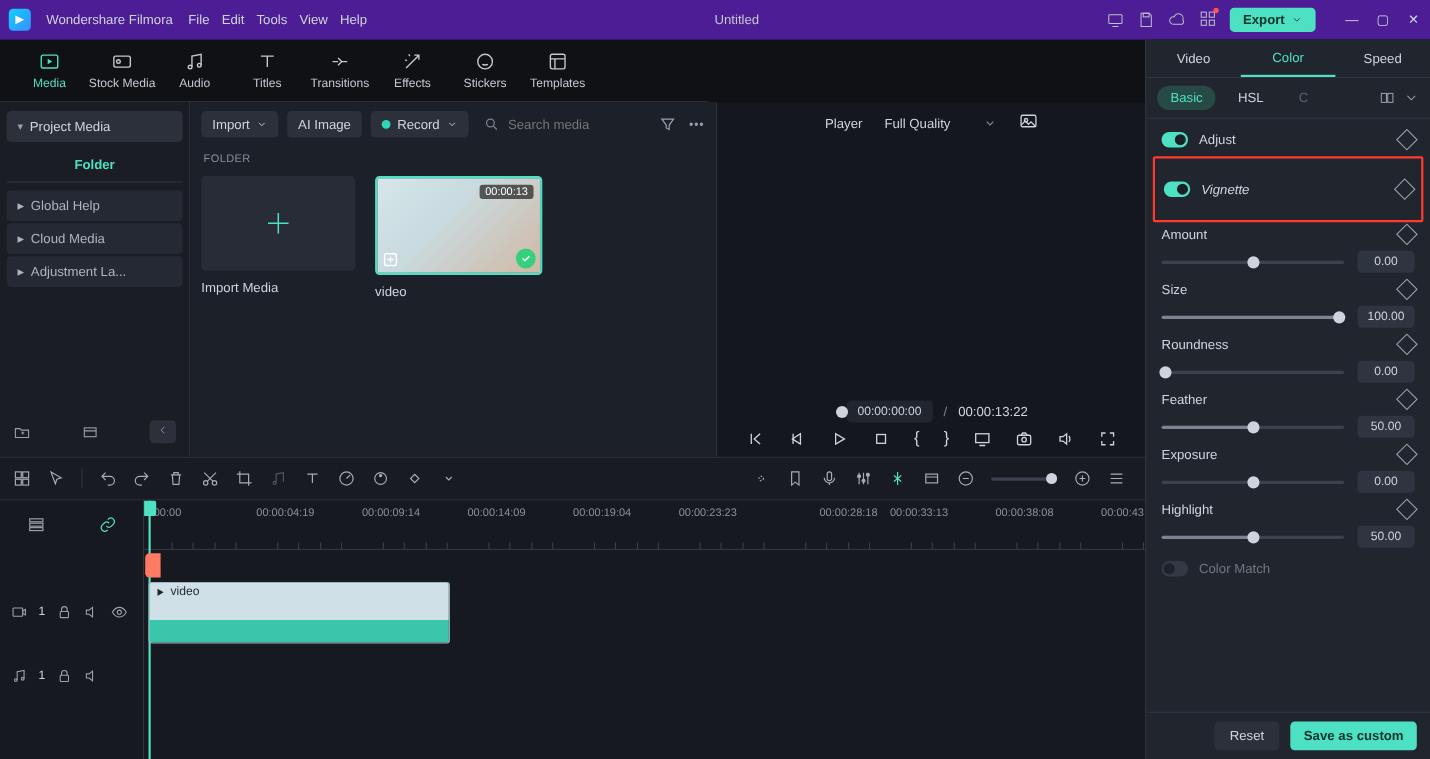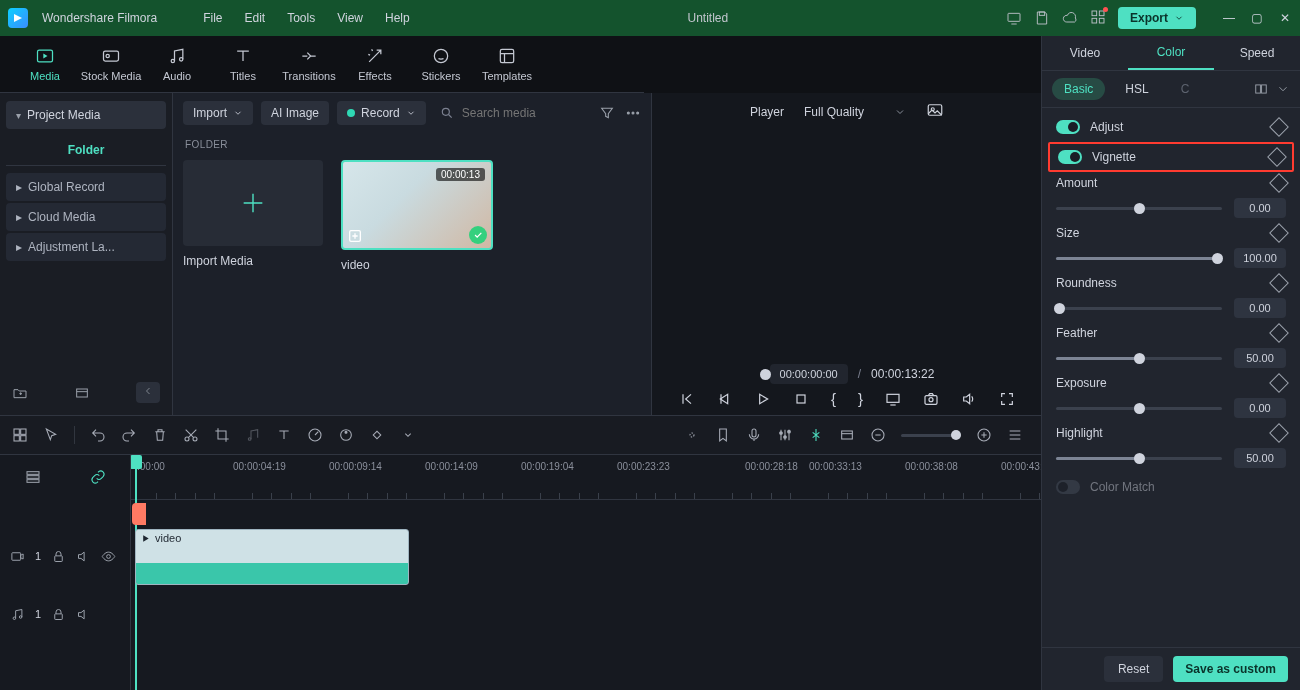--- a/index.html
+++ b/index.html
@@ -19,34 +19,34 @@
     width:1300px; height:690px;
     background:var(--bg-darker);
     color:var(--text);
     font-family:"Segoe UI", Arial, sans-serif;
     font-size:12px;
     overflow:hidden;
   }
   
   .titlebar {
     height:36px;
-    background:#14532d;
+    background:#4c1d95;
     display:flex; align-items:center;
     padding:0 8px;
     justify-content:space-between;
   }
   .titlebar-left { display:flex; align-items:center; gap:14px; }
   .logo {
     width:20px; height:20px; border-radius:4px;
     background:linear-gradient(135deg,#0dd0ff,#3a8dff);
     display:flex; align-items:center; justify-content:center;
   }
   .logo svg { width:12px; height:12px; fill:#fff; }
   .titlebar-name { font-size:12px; color:#cfd3dd; }
-  .titlebar-menu { display:flex; gap:22px; margin-left:32px; }
+  .titlebar-menu { display:flex; gap:11px; margin-left:0; }
   .titlebar-menu span { cursor:pointer; color:#d0d4de; }
   .titlebar-center { color:#c2c6ce; }
   .titlebar-right { display:flex; align-items:center; gap:12px; }
   .titlebar-right .icon { width:16px; height:16px; stroke:#bcc0c8; fill:none; stroke-width:1.4; cursor:pointer;}
   .export-btn {
     background:var(--accent);
     color:#0a332a;
     padding:4px 12px;
     border-radius:4px;
     display:flex; align-items:center; gap:6px;
@@ -225,21 +225,21 @@
   .props-subtabs .sright{margin-left:auto;display:flex;align-items:center;gap:8px;}
   .props-subtabs .sright svg{width:14px;height:14px;stroke:#9aa0aa;fill:none;stroke-width:1.6;cursor:pointer;}
   .props-body{flex:1;overflow:auto;padding:4px 0;}
   .prow{padding:8px 14px;display:flex;align-items:center;gap:10px;}
   .prow.header{justify-content:space-between;}
   .toggle{width:24px;height:14px;border-radius:8px;background:var(--accent);position:relative;cursor:pointer;flex:none;}
   .toggle.off{background:#4a5260;}
   .toggle::after{content:"";position:absolute;width:10px;height:10px;border-radius:50%;background:#1a1e26;top:2px;right:2px;}
   .toggle.off::after{left:2px;right:auto;}
   .keyframe-ico{width:12px;height:12px;transform:rotate(45deg);border:1.5px solid #9aa0aa;cursor:pointer;flex:none;}
-  .highlight-box{border:2px solid var(--highlight-red);margin:0 6px;border-radius:2px;padding:6px 8px;display:flex;gap:10px;}
+  .highlight-box{border:2px solid var(--highlight-red);margin:0 6px;border-radius:2px;padding:21px 8px;display:flex;gap:10px;font-style:italic;}
   .slider-label-row{display:flex;justify-content:space-between;align-items:center;padding:4px 14px;}
   .slider-container{padding:4px 14px;display:flex;align-items:center;gap:12px;}
   .slider{flex:1;height:3px;background:#3b414d;border-radius:2px;position:relative;}
   .slider .fill{position:absolute;left:0;top:0;bottom:0;background:#7c8494;border-radius:2px;}
   .slider .thumb{position:absolute;top:-4px;width:11px;height:11px;border-radius:50%;background:#cfd3dd;cursor:pointer;}
   .val-box{background:#2e3440;padding:4px 0;border-radius:4px;font-size:11px;color:#cfd3dd;width:52px;text-align:center;}
   .props-footer{height:42px;border-top:1px solid var(--border);display:flex;align-items:center;justify-content:flex-end;gap:10px;padding:0 12px;}
   .btn-reset{background:#2b303b;padding:6px 14px;border-radius:4px;cursor:pointer;}
   .btn-save{background:var(--accent);color:#0a332a;font-weight:600;padding:6px 12px;border-radius:4px;cursor:pointer;}
 
@@ -394,21 +394,21 @@
 <div class="main" style="width:1042px;">
 
   <div class="sidebar-left">
     <div class="section">
       <span class="chev">▾</span>
         <span>Project Media</span>
     </div>
     <div class="folder-tab">Folder</div>
     <div class="item">
         <span class="chev">▸</span>
-        <span>Global Record</span>
+        <span>Global Help</span>
       </div>
     <div class="item">
         <span class="chev">▸</span>
         <span>Cloud Media</span>
       </div>
     <div class="item">
         <span class="chev">▸</span>
         <span>Adjustment La...</span>
       </div>
     <div class="bottom-icons">

